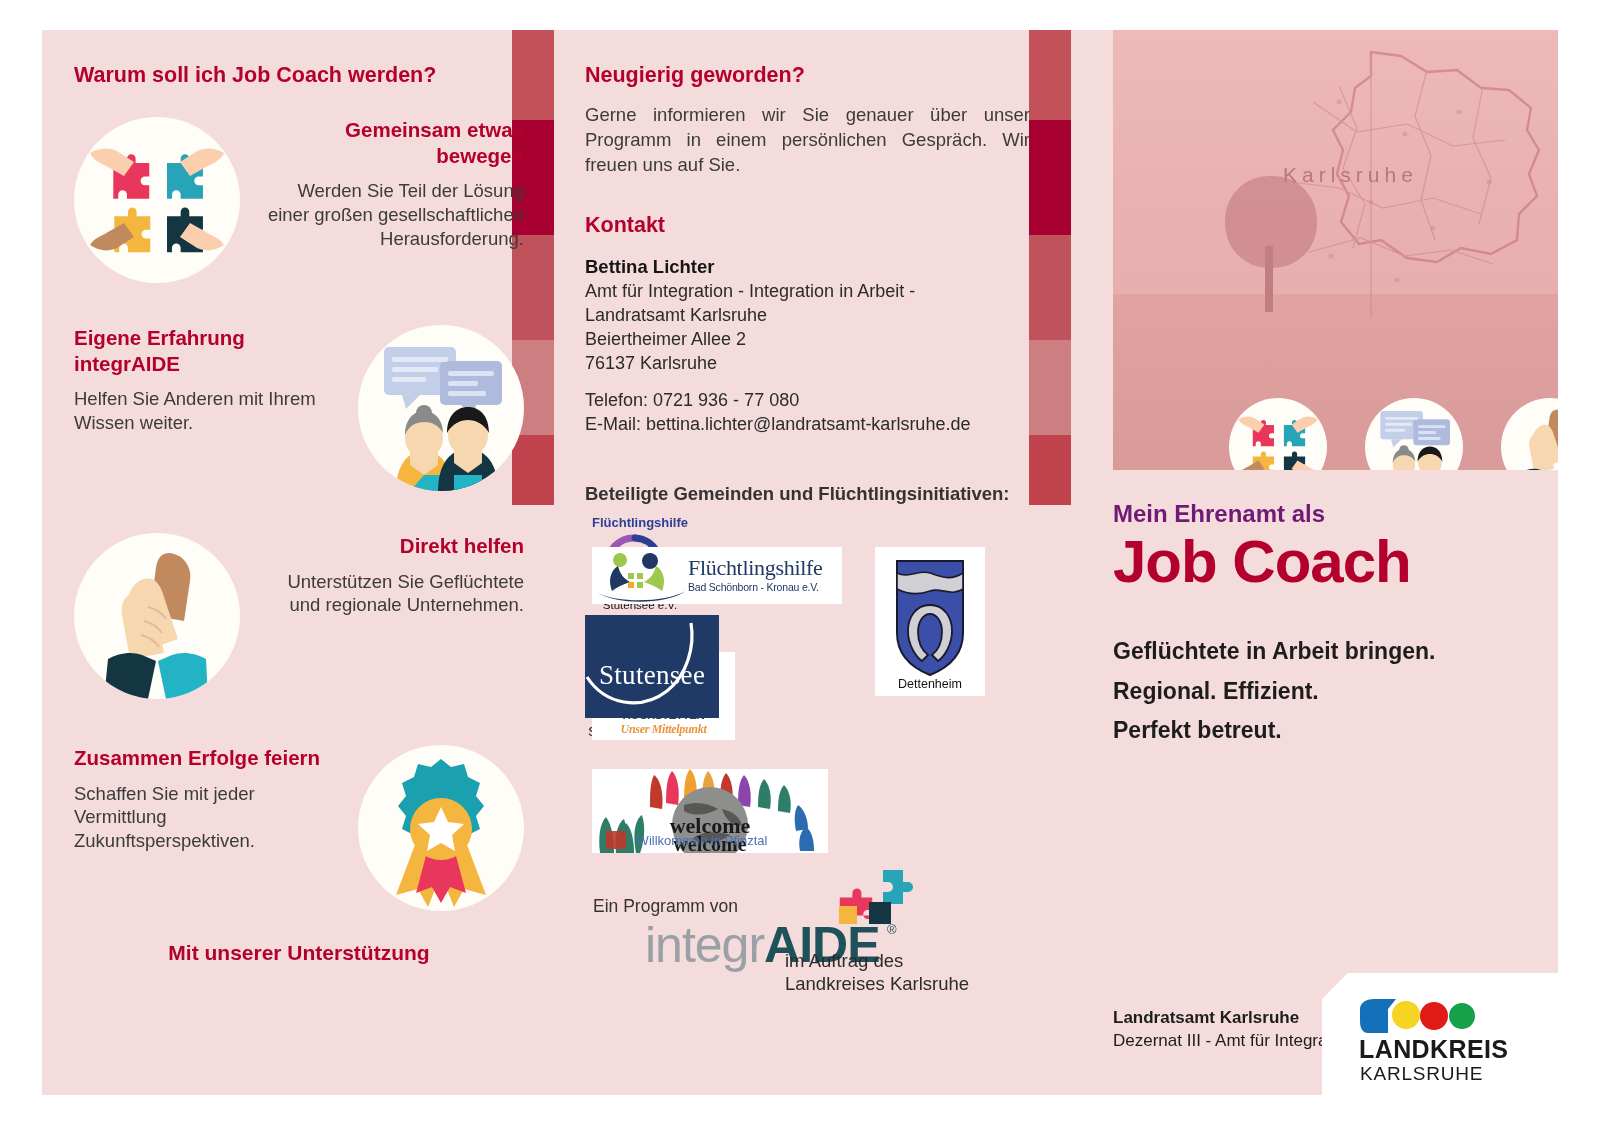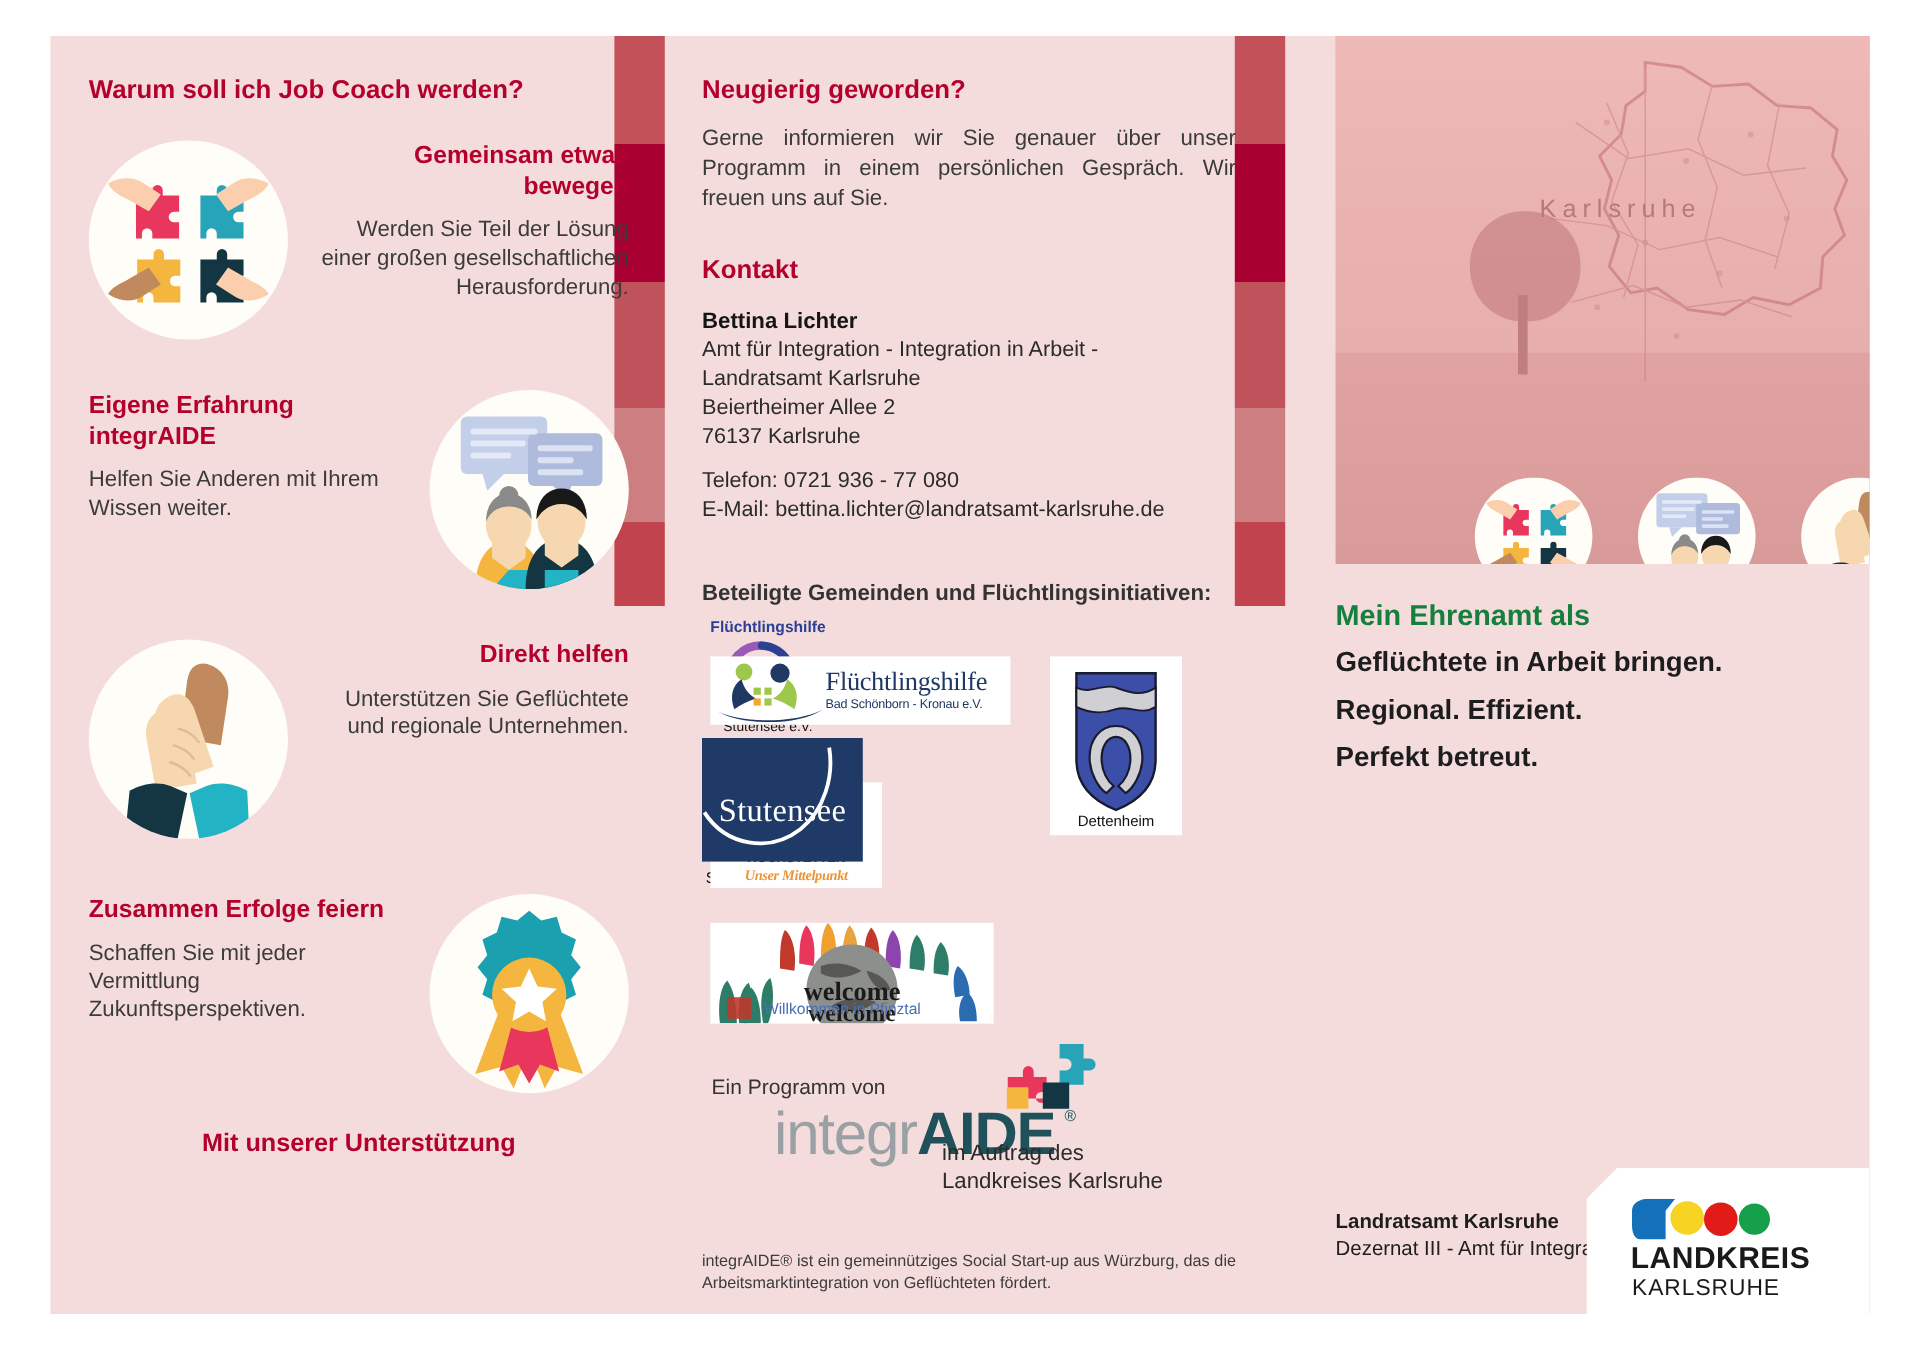--- a/index.html
+++ b/index.html
@@ -96,21 +96,21 @@
         background:linear-gradient(180deg,#e0a3a1 0%,#d99b9a 100%);}
   .tree-trunk{position:absolute;left:152px;top:216px;width:8px;height:66px;background:#c07e80;}
   .tree-top{position:absolute;left:112px;top:146px;width:92px;height:92px;border-radius:48%;background:#cc8a8c;opacity:.85;}
   .map{position:absolute;left:108px;top:12px;width:330px;height:290px;opacity:.42;}
   .map-label{position:absolute;left:170px;top:133px;font-size:21px;color:#b9777c;letter-spacing:5px;}
 
   .icon-strip{position:absolute;left:42px;top:368px;width:445px;height:72px;overflow:hidden;}
   .icon-strip .circ{position:absolute;width:98px;height:98px;}
 
   .right-body{position:absolute;left:42px;top:470px;width:445px;}
-  .kicker{color:#15803d;font-size:24px;font-weight:bold;margin:0 0 4px 0;}
+  .kicker{color:#701a75;font-size:24px;font-weight:bold;margin:0 0 4px 0;}
   .bigtitle{color:#b4002d;font-size:60px;font-weight:bold;letter-spacing:-1px;margin:0 0 40px 0;line-height:1;}
   .claim{color:#1d1d1d;font-size:23px;font-weight:bold;line-height:1.72;margin:0;}
 
   .office{position:absolute;left:1071px;bottom:42px;font-size:17px;color:#1d1d1d;line-height:1.35;}
   .office b{font-weight:bold;}
 
   .lk-panel{position:absolute;right:0;bottom:0;width:236px;height:122px;background:#fff;
             clip-path:polygon(26px 0,100% 0,100% 100%,0 100%,0 26px);}
   .lk-mark{position:absolute;left:36px;top:26px;width:130px;height:34px;}
   .lk-n1{position:absolute;left:37px;top:62px;font-size:25px;font-weight:bold;color:#1a1a1a;letter-spacing:.4px;}
@@ -381,21 +381,20 @@
         <path d="M32 26h14v-5a5 5 0 0110 0v5h12v14h-5a5 5 0 000 10h5v-4H32z" fill="#e8365d" transform="translate(-14,6) scale(.9)"></path>
         <path d="M46 4h20v12h5a5 5 0 010 10h-5v12H46V26h5a5 5 0 000-10h-5z" fill="#27a4b8" transform="translate(12,-2) scale(1)"></path>
         <path d="M10 42h18v18H10z" fill="#f5b63f" transform="translate(4,-4)"></path>
         <path d="M36 34h22v22H36z" fill="#143642" transform="translate(8,0)"></path>
       </svg>
       <div class="ia-reg">®</div>
       <div class="auftrag" style="white-space:pre-line;">im Auftrag des
 Landkreises Karlsruhe</div>
     </div>
 
-    <p class="disclaim">integrAIDE® ist ein gemeinnütziges Social Start-up aus Würzburg, das die Arbeitsmarktintegration von Geflüchteten fördert.</p>
   </div>
 
   <div class="col-right">
 
     <div class="photo">
       <div class="sky"></div>
       <div class="field"></div>
       <div class="tree-top"></div>
       <div class="tree-trunk"></div>
       <svg class="map" viewBox="0 0 330 290">
@@ -470,20 +469,21 @@
           <path d="M70 46c-12 4-18 16-14 28l14 44 34-12-16-48c-4-10-10-14-18-12z" fill="#f6d7b0"></path>
           <path d="M62 60c10 0 18 8 20 18l8 42-34 6-8-44c-2-12 4-22 14-22z" fill="#f6d7b0"></path>
           <path d="M34 126c10-6 24-8 34-4l14 6-8 38H30z" fill="#143642"></path>
           <path d="M132 126c-10-6-24-8-34-4l-14 6 8 38h42z" fill="#22b3c4"></path>
         </svg>
       </div>
     </div>
 
     <div class="right-body">
       <p class="kicker">Mein Ehrenamt als</p>
+      <h1 class="bigtitle">Job Coach</h1>
       <p class="claim">Geflüchtete in Arbeit bringen.</p>
       <p class="claim">Regional. Effizient.</p>
       <p class="claim">Perfekt betreut.</p>
     </div>
   </div>
 
   <div class="office">
     <div><b>Landratsamt Karlsruhe</b></div>
     <div>Dezernat III - Amt für Integration</div>
   </div>

